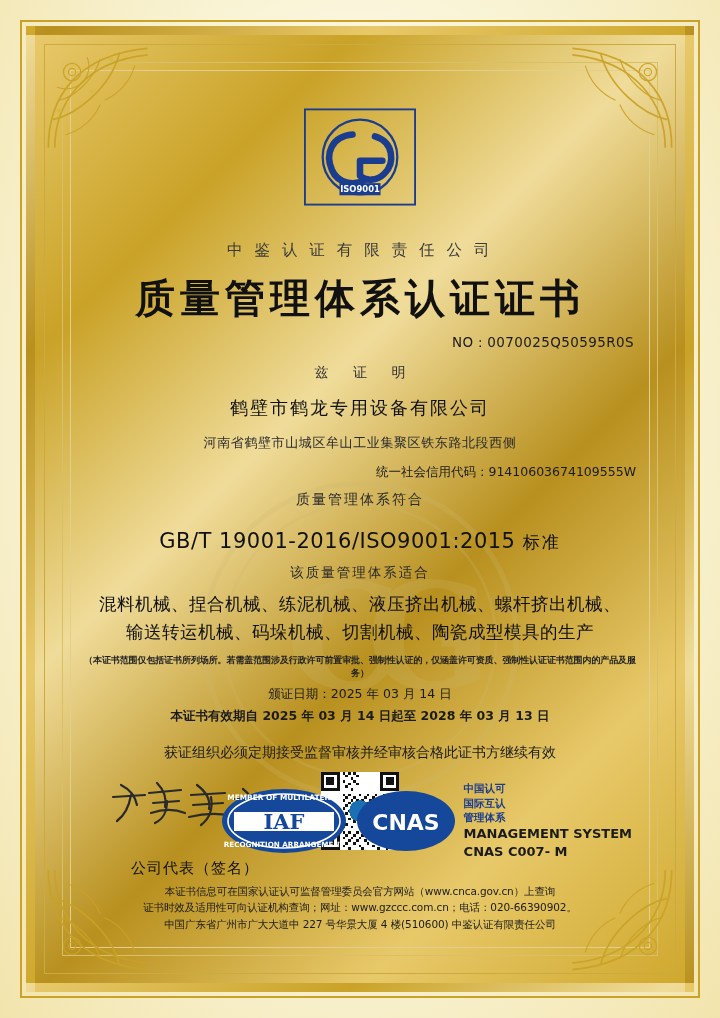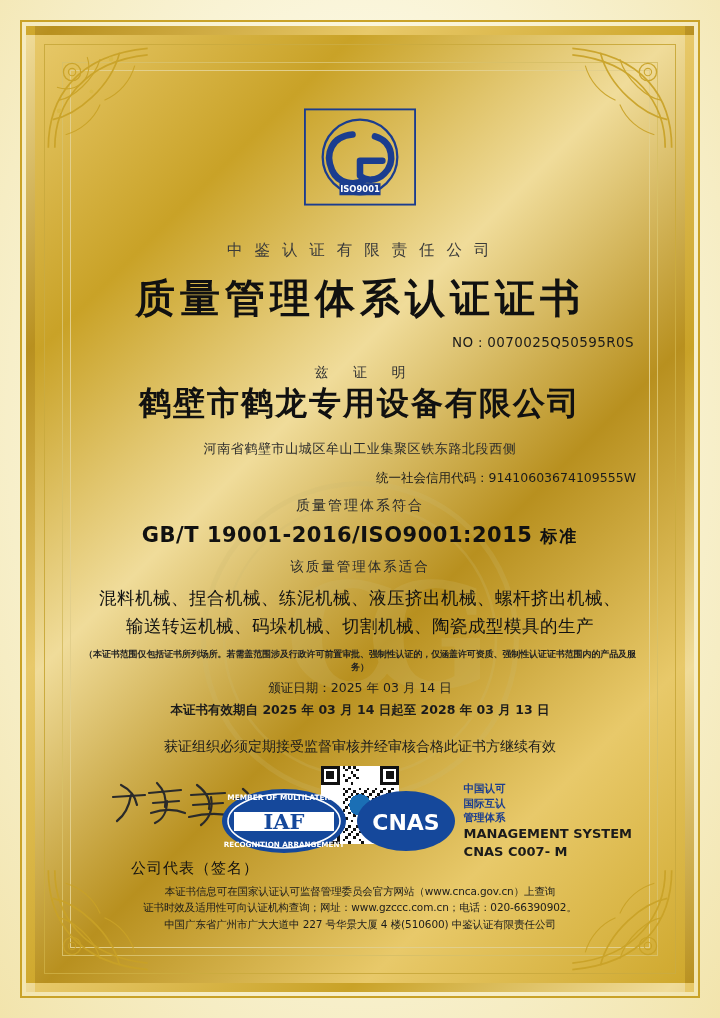--- a/index.html
+++ b/index.html
@@ -141,22 +141,23 @@
 
   .hereby {
     margin-top: 12px;
     font-size: 14px;
     color: #333;
     letter-spacing: 10px;
     padding-left: 10px;
   }
 
   .company-name {
-    font-size: 32px;
-    font-weight: bold;
+    margin-top: 14px;
+    font-size: 18px;
+    font-weight: normal;
     color: #111;
     letter-spacing: 2px;
   }
 
   .company-address {
     margin-top: 14px;
     font-size: 13px;
     color: #2b2b2b;
     letter-spacing: 0.6px;
   }
@@ -170,23 +171,23 @@
   }
 
   .conform-line {
     margin-top: 10px;
     font-size: 14px;
     color: #2b2b2b;
     letter-spacing: 2px;
   }
 
   .standard {
-    margin-top: 8px;
+    margin-top: 20px;
     font-size: 21px;
-    font-weight: bold;
+    font-weight: normal;
     color: #111;
     letter-spacing: 0.5px;
   }
   .standard .suffix {
     font-size: 17px;
     letter-spacing: 2px;
   }
 
   .scope-label {
     margin-top: 10px;

